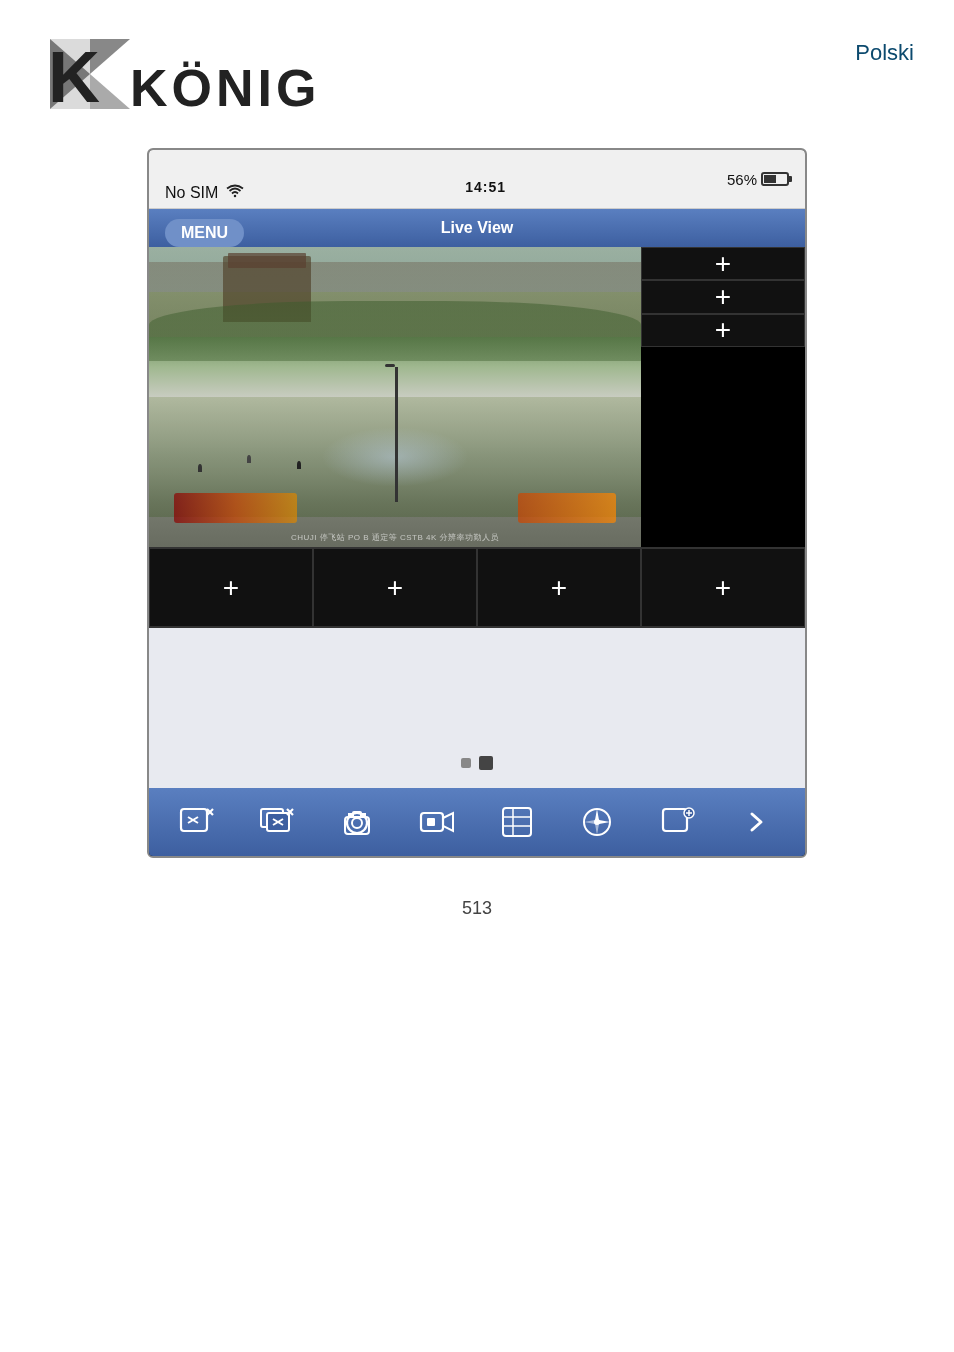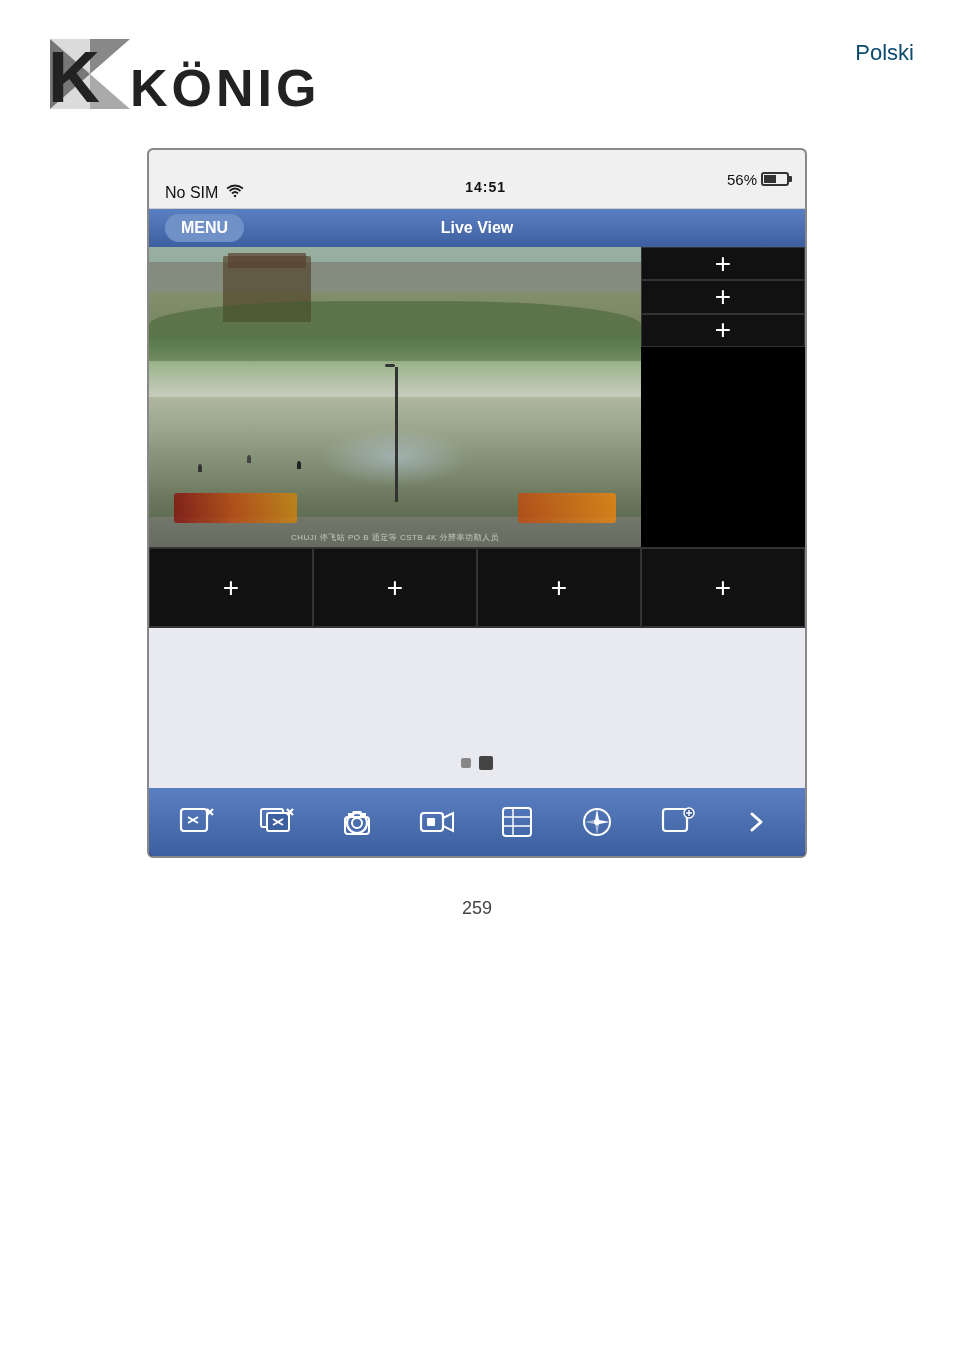--- a/index.html
+++ b/index.html
@@ -113,21 +113,20 @@
       height: 6px;
       background: #333;
       border-radius: 0 1px 1px 0;
     }
 
     
     .nav-bar {
       background: #4a6fa5;
       background: linear-gradient(180deg, #5a7fc0 0%, #3d5fa0 100%);
       display: flex;
-      align-items: center;
       justify-content: center;
       padding: 10px 29px;
       position: relative;
     }
 
     .menu-btn {
       position: absolute;
       left: 16px;
       background: #7090c8;
       border: none;
@@ -516,14 +515,14 @@
     <div class="toolbar-btn">
       <svg width="20" height="36" viewBox="0 0 20 36">
         <polyline points="5,10 14,18 5,26" fill="none" stroke="white" stroke-width="3" stroke-linejoin="round" stroke-linecap="round"></polyline>
       </svg>
     </div>
   </div>
 
 </div>
 
 <div class="page-footer">
-  <span>259</span>
+  <span>513</span>
 </div>
 
 </body></html>

